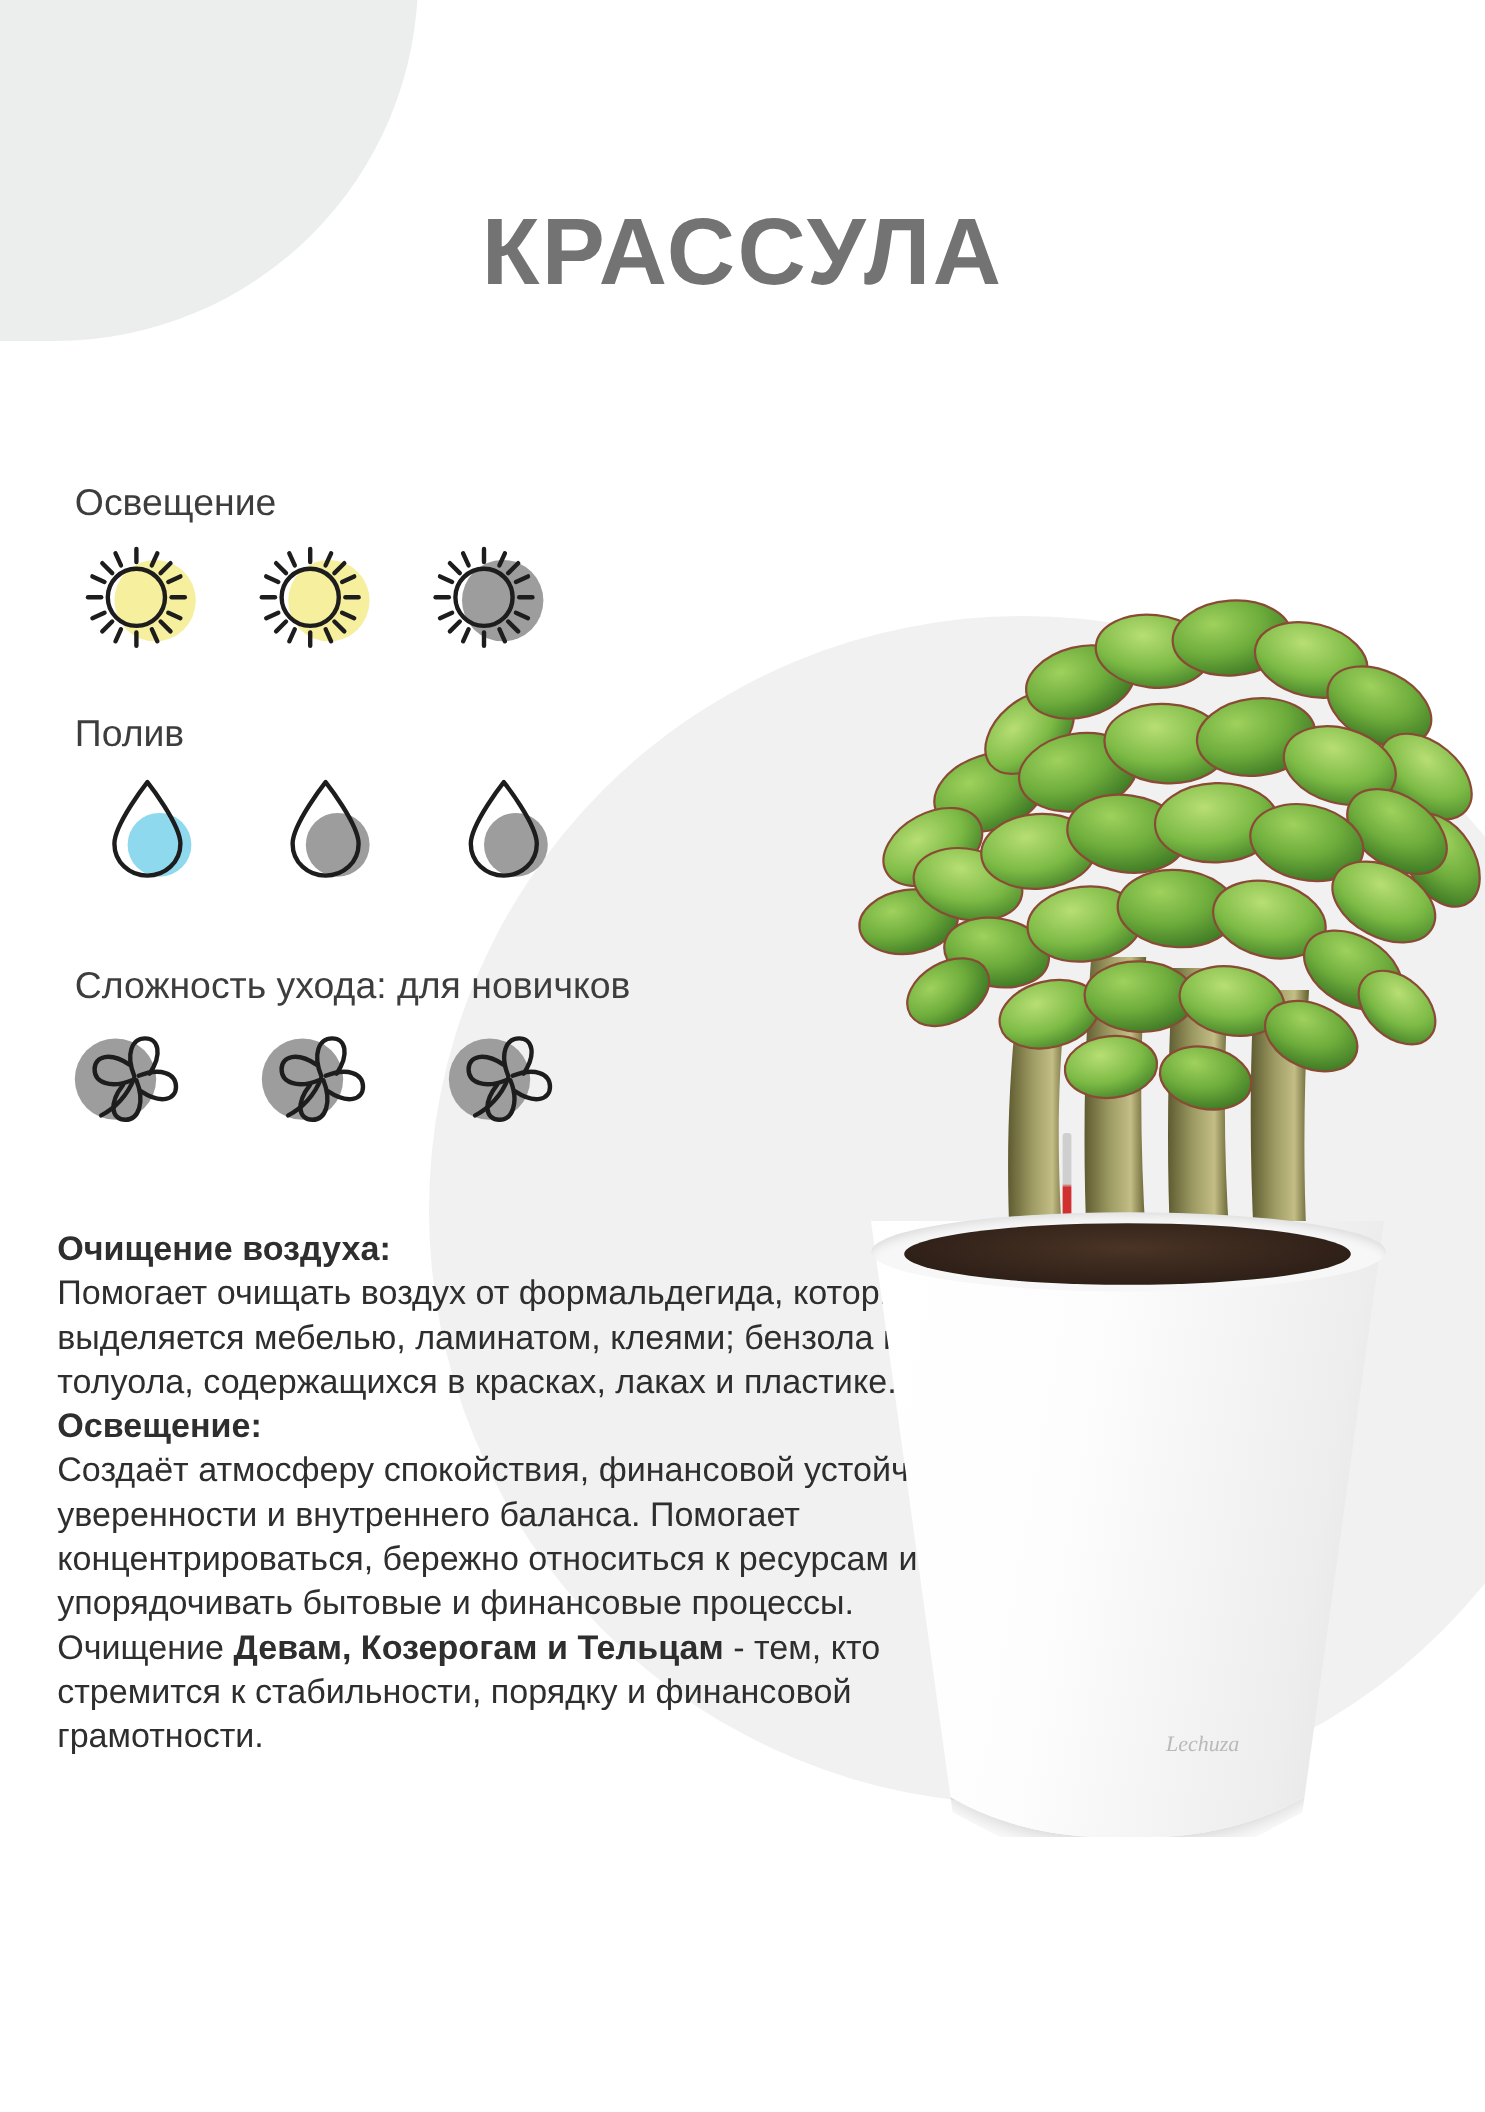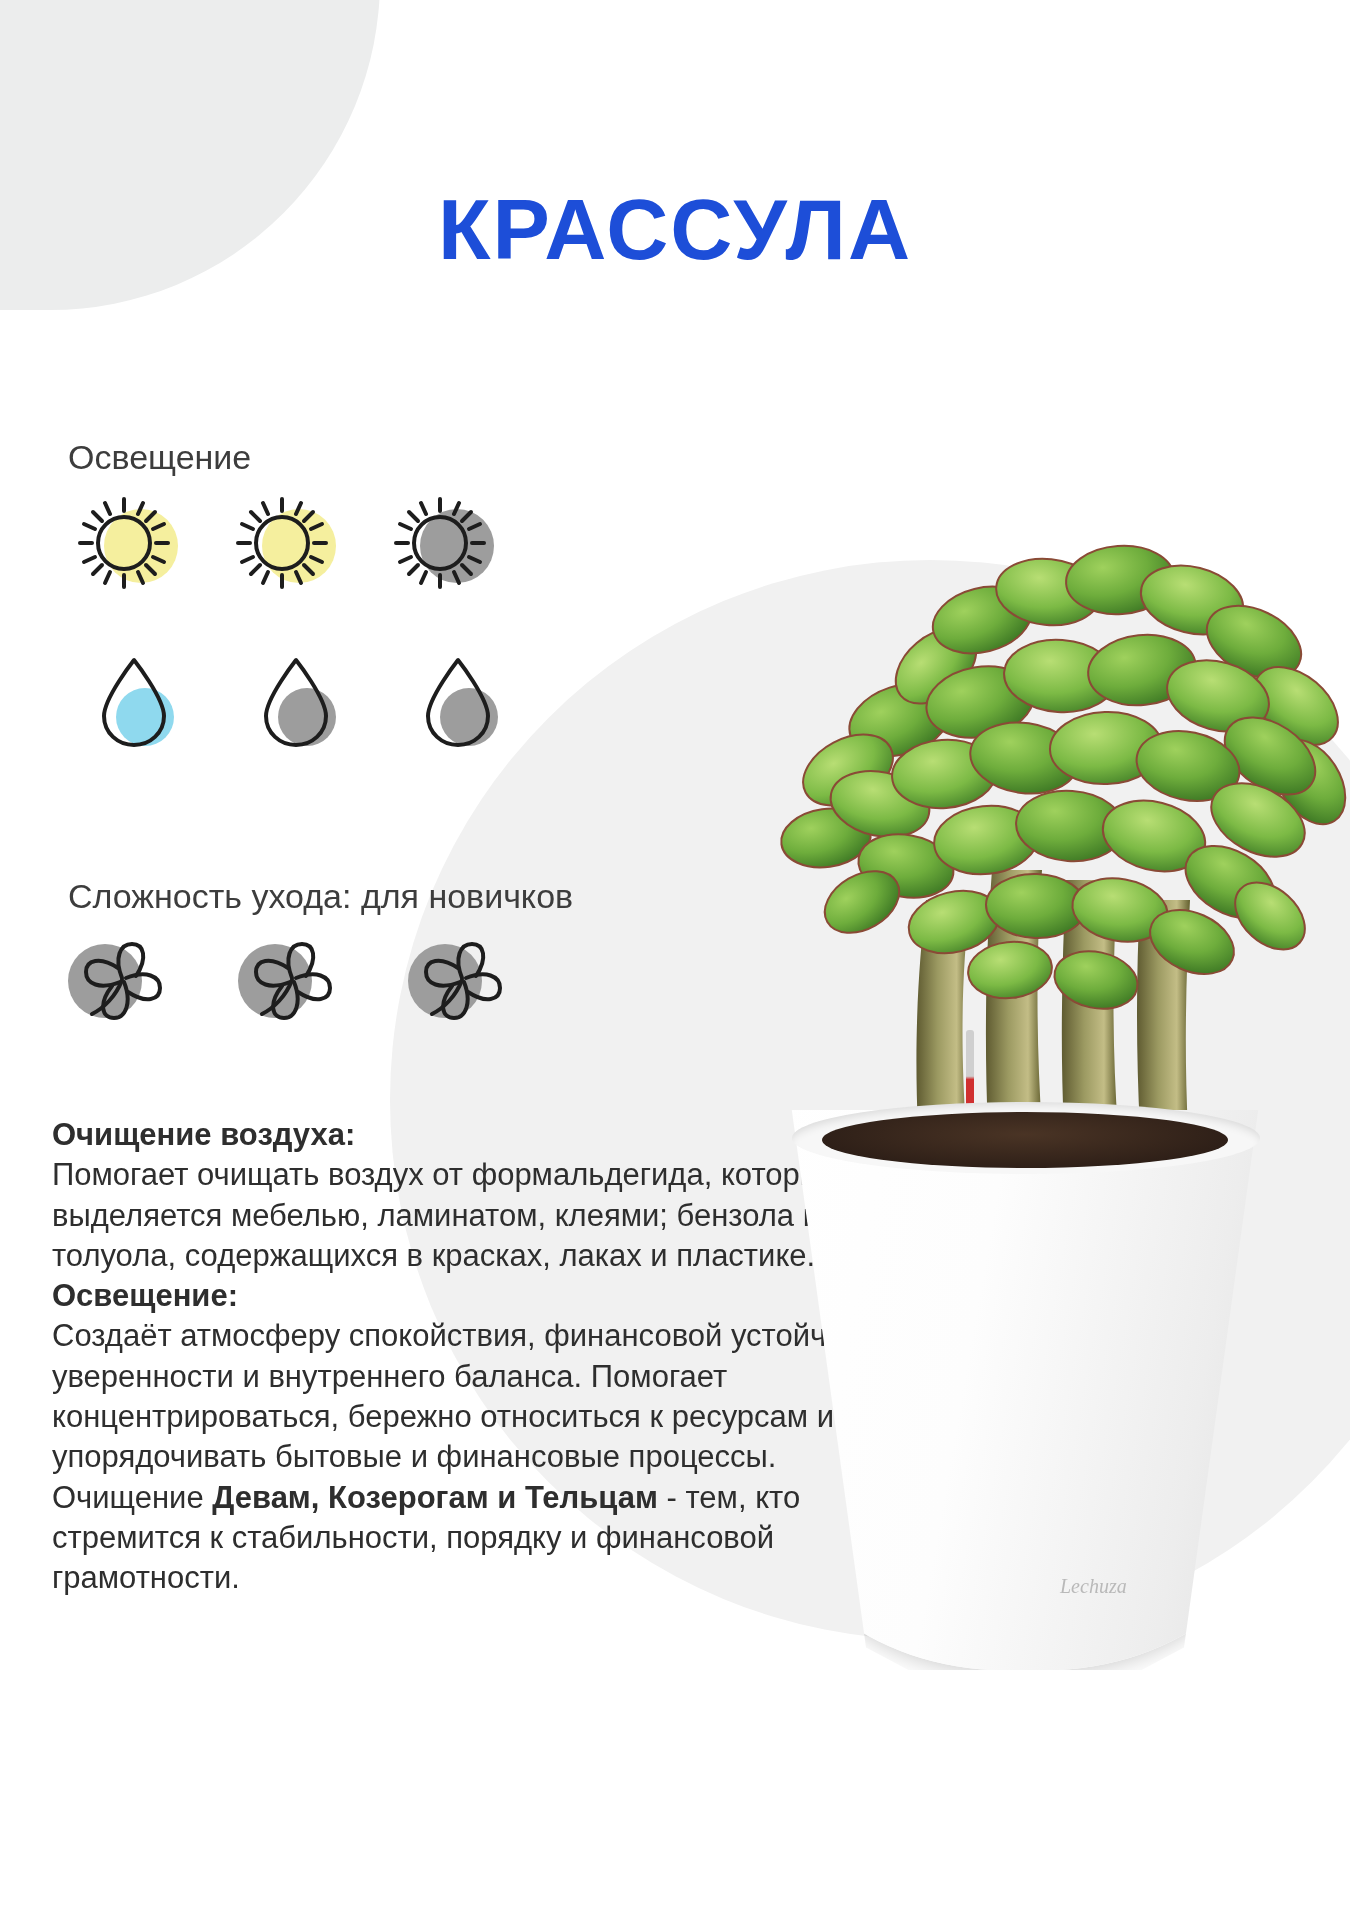--- a/index.html
+++ b/index.html
@@ -40,21 +40,21 @@
   .title {
     position: absolute;
     top: 186px;
     left: 0;
     width: 100%;
     text-align: center;
     font-size: 86px;
     line-height: 1;
     font-weight: bold;
     letter-spacing: 2px;
-    color: #1d4ed8;
+    color: #737373;
   }
 
   
   .care-block {
     position: absolute;
     left: 60px;
     width: 520px;
   }
   #light-block  { top: 438px; }
   #water-block  { top: 648px; }
@@ -292,20 +292,21 @@
         <line x1="89" y1="68" x2="100" y2="73"></line>
         <line x1="20" y1="73" x2="31" y2="68"></line>
         <line x1="89" y1="40" x2="100" y2="35"></line>
       </svg>
     </div>
 
   </div>
 </div>
 
 <div class="care-block" id="water-block">
+  <div class="care-label">Полив</div>
   <div class="icon-row" style="gap:52px;margin-left:24px">
 
     <div class="icon-cell drop-cell">
       <div class="drop-disc" style="background:#8fd9ee"></div>
       <svg class="drop-glyph" viewBox="0 0 110 110" fill="none" stroke="#1d1d1d" stroke-width="4" stroke-linejoin="round">
         <path d="M50 12 C50 12 20 50 20 68 C20 85 34 97 50 97 C66 97 80 85 80 68 C80 50 50 12 50 12 Z"></path>
       </svg>
     </div>
 
     <div class="icon-cell drop-cell">

